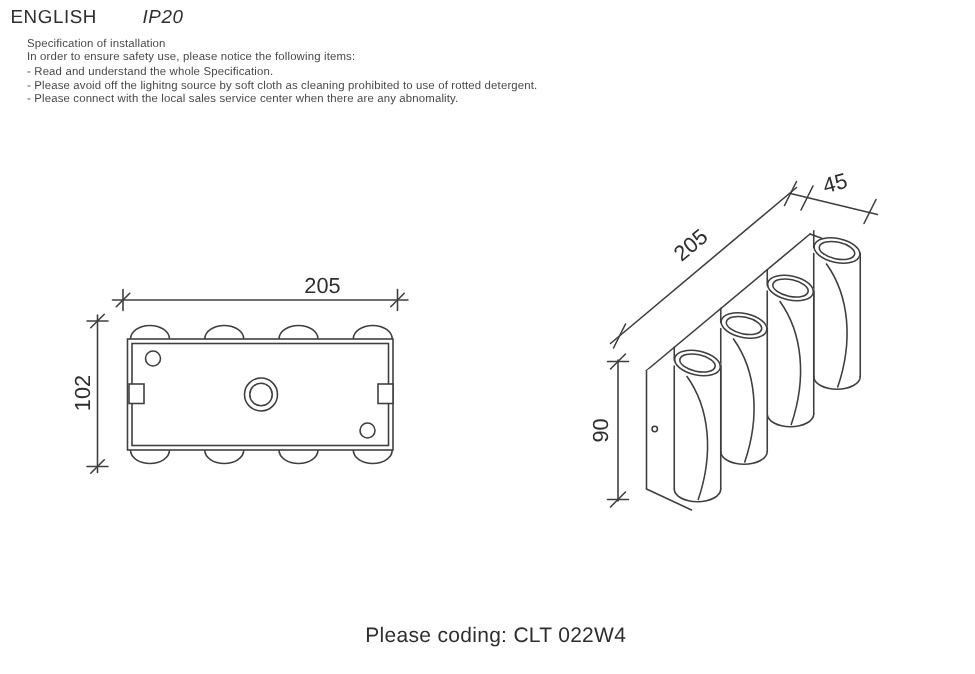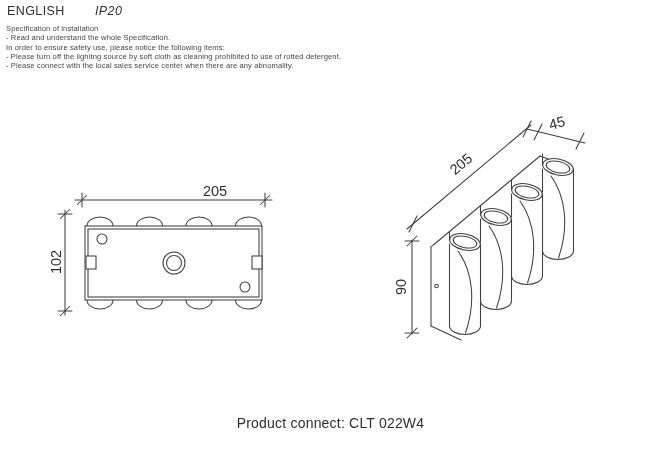--- a/index.html
+++ b/index.html
@@ -3,21 +3,21 @@
 <meta charset="utf-8">
 <style>
   html,body{margin:0;padding:0;background:#fff;}
   #page{position:relative;width:650px;height:449px;background:#ffffff;overflow:hidden;
         font-family:"Liberation Sans", sans-serif;color:#3a3a3a;}
   
   .hdr{position:absolute;top:4px;font-size:12.5px;color:#2f2f2f;letter-spacing:.4px;}
   .hdr.lang{left:7px;}
   .hdr.ip{left:95px;font-style:italic;}
   
-  #spec{position:absolute;left:6px;top:24px;font-size:7.6px;line-height:9.35px;color:#474747;
+  #spec{position:absolute;left:18px;top:24px;font-size:7.6px;line-height:9.35px;color:#474747;
         letter-spacing:.1px;white-space:nowrap;}
   
   svg{position:absolute;}
   #front-svg{left:40px;top:180px;}
   #persp-svg{left:385px;top:100px;}
   .stroke{stroke:#3f3f3f;stroke-width:1.05;fill:none;stroke-linecap:round;}
   .fillw{fill:#ffffff;stroke:none;}
   .fillws{fill:#ffffff;stroke:#3f3f3f;stroke-width:1.05;}
   
   .dim{position:absolute;font-size:14.5px;color:#2e2e2e;transform:translate(-50%,-50%);
@@ -32,23 +32,23 @@
 </head>
 <body>
 
 <div id="page">
 
   <div class="hdr lang">ENGLISH</div>
   <div class="hdr ip">IP20</div>
 
   <div id="spec">
     <div>Specification of installation</div>
+    <div>In order to ensure safety use, please notice the following items:</div>
     <div>- Read and understand the whole Specification.</div>
-    <div>In order to ensure safety use, please notice the following items:</div>
-    <div>- Please turn off the lighitng source by soft cloth as cleaning prohibited to use of rotted detergent.</div>
+    <div>- Please avoid off the lighitng source by soft cloth as cleaning prohibited to use of rotted detergent.</div>
     <div>- Please connect with the local sales service center when there are any abnomality.</div>
   </div>
 
   <svg id="front-svg" width="250" height="150" viewBox="40 180 250 150">
     <g class="stroke">
 
       <line x1="75" y1="200" x2="272" y2="200"></line>
       <line x1="82" y1="193" x2="82" y2="207"></line>
       <line x1="77.5" y1="204.5" x2="86.5" y2="195.5"></line>
       <line x1="265" y1="193" x2="265" y2="207"></line>
@@ -158,14 +158,14 @@
       <line class="stroke" x1="449.5" y1="240" x2="449.5" y2="231.5"></line>
       <line class="stroke" x1="480.5" y1="215" x2="480.5" y2="205.5"></line>
       <line class="stroke" x1="511.5" y1="190" x2="511.5" y2="179.8"></line>
       <line class="stroke" x1="542.5" y1="165" x2="542.5" y2="153.9"></line>
     </g>
   </svg>
   <div class="dim rot-40" style="left:461px;top:164px;">205</div>
   <div class="dim rot-15" style="left:557px;top:123px;">45</div>
   <div class="dim rot-90" style="left:401px;top:287px;">90</div>
 
-  <div id="coding">Product connect: CLT 022W4</div>
+  <div id="coding">Please coding: CLT 022W4</div>
 </div>
 
 </body></html>

